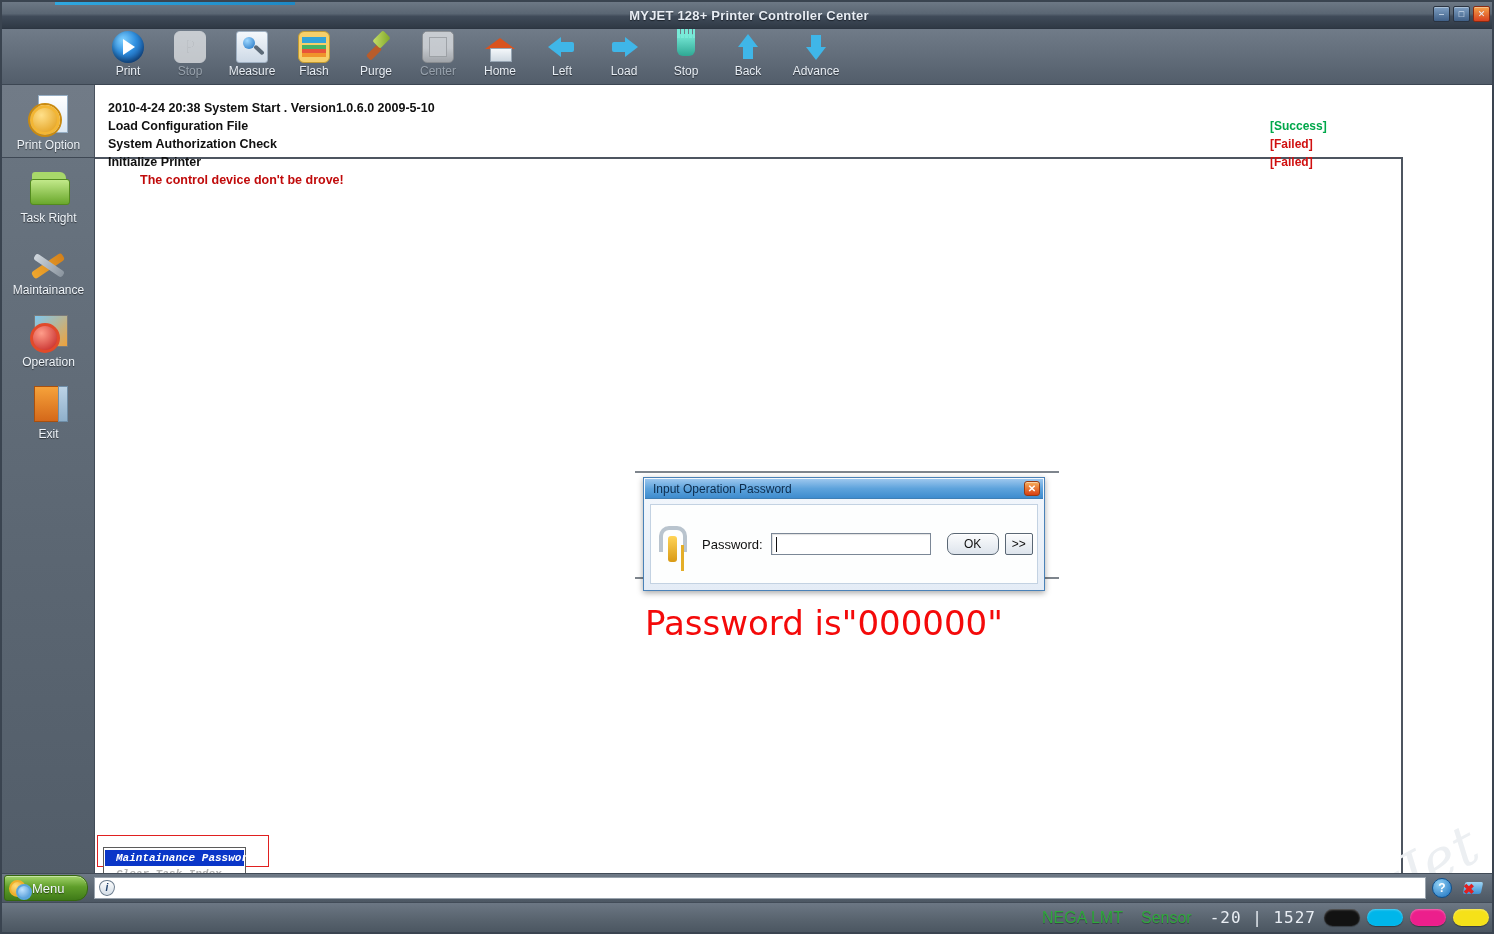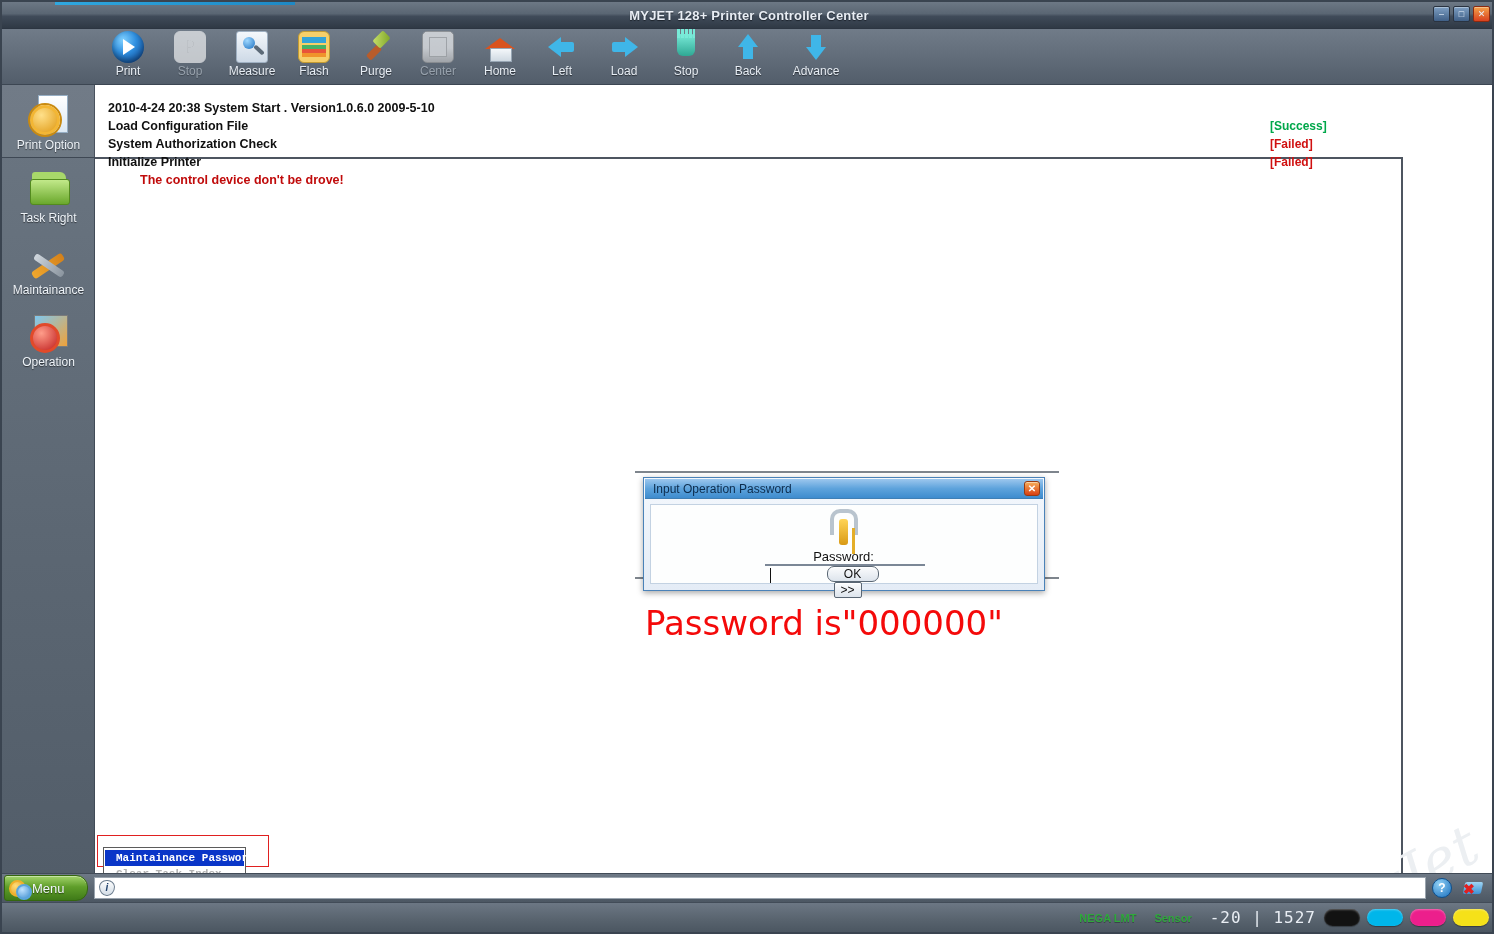--- a/index.html
+++ b/index.html
@@ -200,21 +200,21 @@
     font-weight:normal;
   }
   #dlg-close {
     position:absolute; right:3px; top:2px; width:16px; height:15px; border-radius:3px;
     background: linear-gradient(180deg,#f7b05c,#d83f12); border:1px solid #9a3a10;
     box-shadow: inset 0 1px 0 rgba(255,255,255,.45);
   }
   #dlg-close:after { content:"\2715"; position:absolute; left:0; top:0; width:100%; text-align:center;
     line-height:13px; font-size:10px; color:#fff; font-weight:bold; }
   #dlg-body { position:absolute; left:6px; top:26px; right:6px; bottom:6px;
-    background:#fdfefe; border:1px solid #c3d2e2; display:flex; align-items:center; padding-left:1px;flex-direction:column; }
+    background:#fdfefe; border:1px solid #c3d2e2; display:flex; align-items:center; padding-left:1px; }
   #key-icon { width:44px; height:44px; position:relative; flex:0 0 auto; }
   #key-icon:before { content:""; position:absolute; left:7px; top:4px; width:20px; height:22px;
     border:4px solid #b9c4ce; border-radius:10px 10px 0 0; border-bottom:none; }
   #key-icon:after { content:""; position:absolute; left:16px; top:14px; width:9px; height:26px; border-radius:3px;
     background: linear-gradient(180deg,#ffd457,#d99a15);
     box-shadow: 10px 6px 0 -3px #e4ae28, 10px 12px 0 -3px #e4ae28; }
   #pw-label { font-size:13px; color:#111; margin-left:6px; margin-right:8px; }
   #pw-input {
     width:160px; height:22px; border:1px solid #7b8796; background:#fff;
     position:relative; box-shadow: inset 1px 1px 1px rgba(0,0,0,.12);
@@ -240,21 +240,21 @@
     border:1px solid #e02020; background: transparent;
   }
   #ctx-menu {
     position:absolute; left:8px; top:762px; width:143px;
     background:#ffffff; border:1px solid #5b5b5b;
     font-family:"Liberation Mono","DejaVu Sans Mono", monospace; font-size:11px;
     padding: 2px 0;
   }
   .ctx-item {
     position:relative; height:16px; line-height:16px; padding-left:12px; color:#111;
-    font-weight:bold; white-space:nowrap;
+    font-weight:bold; white-space:nowrap;font-style:italic;
   }
   .ctx-item.selected { background:#0a36c8; color:#ffffff; margin:0 1px; padding-left:11px; }
   .ctx-item.disabled { color:#b0b0b0; }
   .ctx-item .arrow {
     position:absolute; right:5px; top:5px; width:0; height:0;
     border-left:5px solid #111; border-top:3.5px solid transparent; border-bottom:3.5px solid transparent;
   }
 
   
   #taskbar {
@@ -293,21 +293,21 @@
   #netx-icon:before { content:""; position:absolute; left:2px; top:4px; width:18px; height:12px;
     background: linear-gradient(180deg,#9fd6f5,#3c90d2); border-radius:2px; transform: skewX(-12deg); }
   #netx-icon:after { content:"\2716"; position:absolute; left:1px; top:3px; font-size:14px; color:#e02020; font-weight:bold; }
 
   
   #statusbar {
     position:absolute; left:0; bottom:0; width:1494px; height:30px;
     background: linear-gradient(180deg,#6c7784 0%,#59646f 55%,#4b5661 100%);
     border-top:1px solid #424c58; display:flex; align-items:center; justify-content:flex-end;
   }
-  .sb-green { font-size:11px; color:#2fa83c; text-shadow: 0 1px 0 rgba(0,0,0,.3); margin-right:18px; font-weight:bold; }
+  .sb-green { font-size:16px; color:#2fa83c; text-shadow: 0 1px 0 rgba(0,0,0,.3); margin-right:18px; font-weight:normal; }
   #coord {
     font-family:"DejaVu Sans Mono","Liberation Mono", monospace; font-size:16px; color:#e9eef4;
     letter-spacing:1px; margin-right:8px;
   }
   .ink {
     width:36px; height:17px; border-radius:9px; margin-right:7px;
     box-shadow: inset 0 1px 2px rgba(255,255,255,.35), 0 1px 1px rgba(0,0,0,.35);
   }
 </style>
 </head>
@@ -405,20 +405,24 @@
       <div class="sic sic-task"></div>
       <div class="slbl">Task Right</div>
     </div>
     <div class="sb-item">
       <div class="sic sic-maint"></div>
       <div class="slbl">Maintainance</div>
     </div>
     <div class="sb-item">
       <div class="sic sic-oper"></div>
       <div class="slbl">Operation</div>
+    </div>
+    <div class="sb-item">
+      <div class="sic sic-exit"></div>
+      <div class="slbl">Exit</div>
     </div>
   </div>
 
   <div id="main">
 
     <div id="content-panel"></div>
 
     <div id="log">
       <div class="logrow">
         <span>2010-4-24 20:38  System Start .  Version1.0.6.0 2009-5-10</span>

